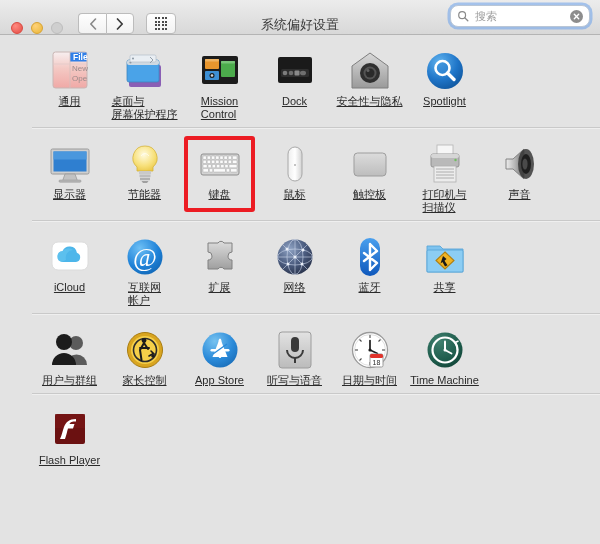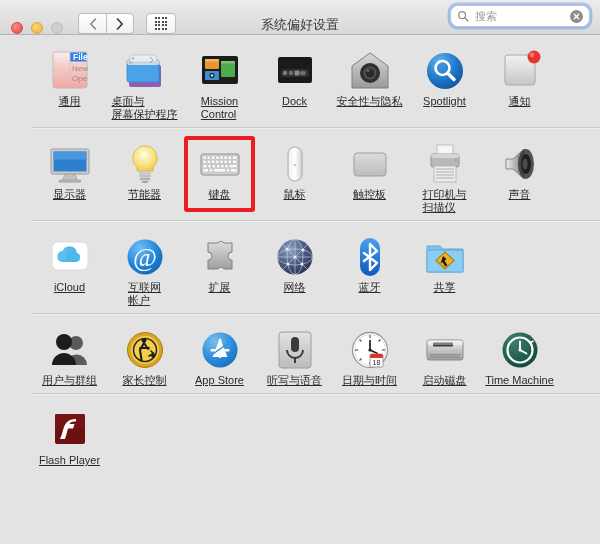--- a/index.html
+++ b/index.html
@@ -342,36 +342,20 @@
               </defs>
             <circle cx="24" cy="24" r="18" fill="url(#spG)"></circle>
             <circle cx="21.5" cy="21" r="7" fill="none" stroke="#ffffff" stroke-width="2.6"></circle>
             <circle cx="21.5" cy="21" r="5.4" fill="#2a80cf" opacity="0.5"></circle>
             <line x1="26.5" y1="26" x2="33" y2="32.5" stroke="#ffffff" stroke-width="3.4" stroke-linecap="round"></line>
           </svg>
         </div>
         <div class="label">Spotlight</div>
       </div>
 
-      <div class="pref-item">
-        <div class="icon">
-          <svg class="ic" viewBox="0 0 48 48">
-            <defs>
-                <linearGradient id="nG" x1="0" y1="0" x2="0" y2="1">
-              <stop offset="0" stop-color="#f2f2f2"></stop>
-                  <stop offset="1" stop-color="#c6c6c6"></stop>
-                </linearGradient>
-              </defs>
-            <rect x="9" y="8" width="30" height="30" rx="3" fill="url(#nG)" stroke="#a9a9a9" stroke-width="1"></rect>
-            <circle cx="38" cy="10" r="6.5" fill="#e8342b"></circle>
-            <circle cx="36" cy="8" r="2.4" fill="#f4877f" opacity="0.75"></circle>
-          </svg>
-        </div>
-        <div class="label">通知</div>
-      </div>
     </div>
 
     <div class="pref-row">
 
       <div class="pref-item">
         <div class="icon">
           <svg class="ic" viewBox="0 0 48 48">
             <rect x="5" y="9" width="38" height="25" rx="1.5" fill="#cfcfcf" stroke="#9a9a9a" stroke-width="1"></rect>
             <rect x="7.5" y="11.5" width="33" height="20" fill="#2f7fd0"></rect>
             <rect x="7.5" y="11.5" width="33" height="8" fill="#4a97dd"></rect>
@@ -706,41 +690,20 @@
             <line x1="24" y1="24" x2="31.5" y2="27.5" stroke="#1c1c1c" stroke-width="1.5" stroke-linecap="round"></line>
             <circle cx="24" cy="24" r="1.6" fill="#1c1c1c"></circle>
             <rect x="24" y="28" width="13" height="13" rx="1.5" fill="#ffffff" stroke="#9a9a9a" stroke-width="1"></rect>
             <rect x="24" y="28" width="13" height="4" rx="1.5" fill="#e0322a"></rect>
             <text x="30.5" y="39" text-anchor="middle" font-family="Liberation Sans, sans-serif" font-size="7" fill="#2a2a2a">18</text>
           </svg>
         </div>
         <div class="label">日期与时间</div>
       </div>
 
-      <div class="pref-item">
-        <div class="icon">
-          <svg class="ic" viewBox="0 0 48 48">
-            <defs>
-                <linearGradient id="hdG" x1="0" y1="0" x2="0" y2="1">
-              <stop offset="0" stop-color="#f0f0f0"></stop>
-                  <stop offset="0.45" stop-color="#c9c9c9"></stop>
-                  <stop offset="1" stop-color="#9e9e9e"></stop>
-                </linearGradient>
-              </defs>
-            <rect x="6" y="14" width="36" height="20" rx="2.5" fill="url(#hdG)" stroke="#8a8a8a" stroke-width="1"></rect>
-            <rect x="12" y="16.5" width="20" height="4" rx="1" fill="#3a3a3a"></rect>
-            <g fill="#8d8d8d">
-              <rect x="9" y="28" width="30" height="1.3"></rect>
-                <rect x="9" y="30.4" width="30" height="1.3"></rect>
-            </g>
-            <rect x="6" y="14" width="36" height="5" rx="2.5" fill="#ffffff" opacity="0.35"></rect>
-          </svg>
-        </div>
-        <div class="label">启动磁盘</div>
-      </div>
 
       <div class="pref-item">
         <div class="icon">
           <svg class="ic" viewBox="0 0 48 48">
             <defs>
                 <radialGradient id="tmG" cx="0.35" cy="0.25" r="0.95">
               <stop offset="0" stop-color="#3f7f6e"></stop>
                   <stop offset="0.6" stop-color="#1d5b4b"></stop>
                   <stop offset="1" stop-color="#0d3a2e"></stop>
             </radialGradient>

